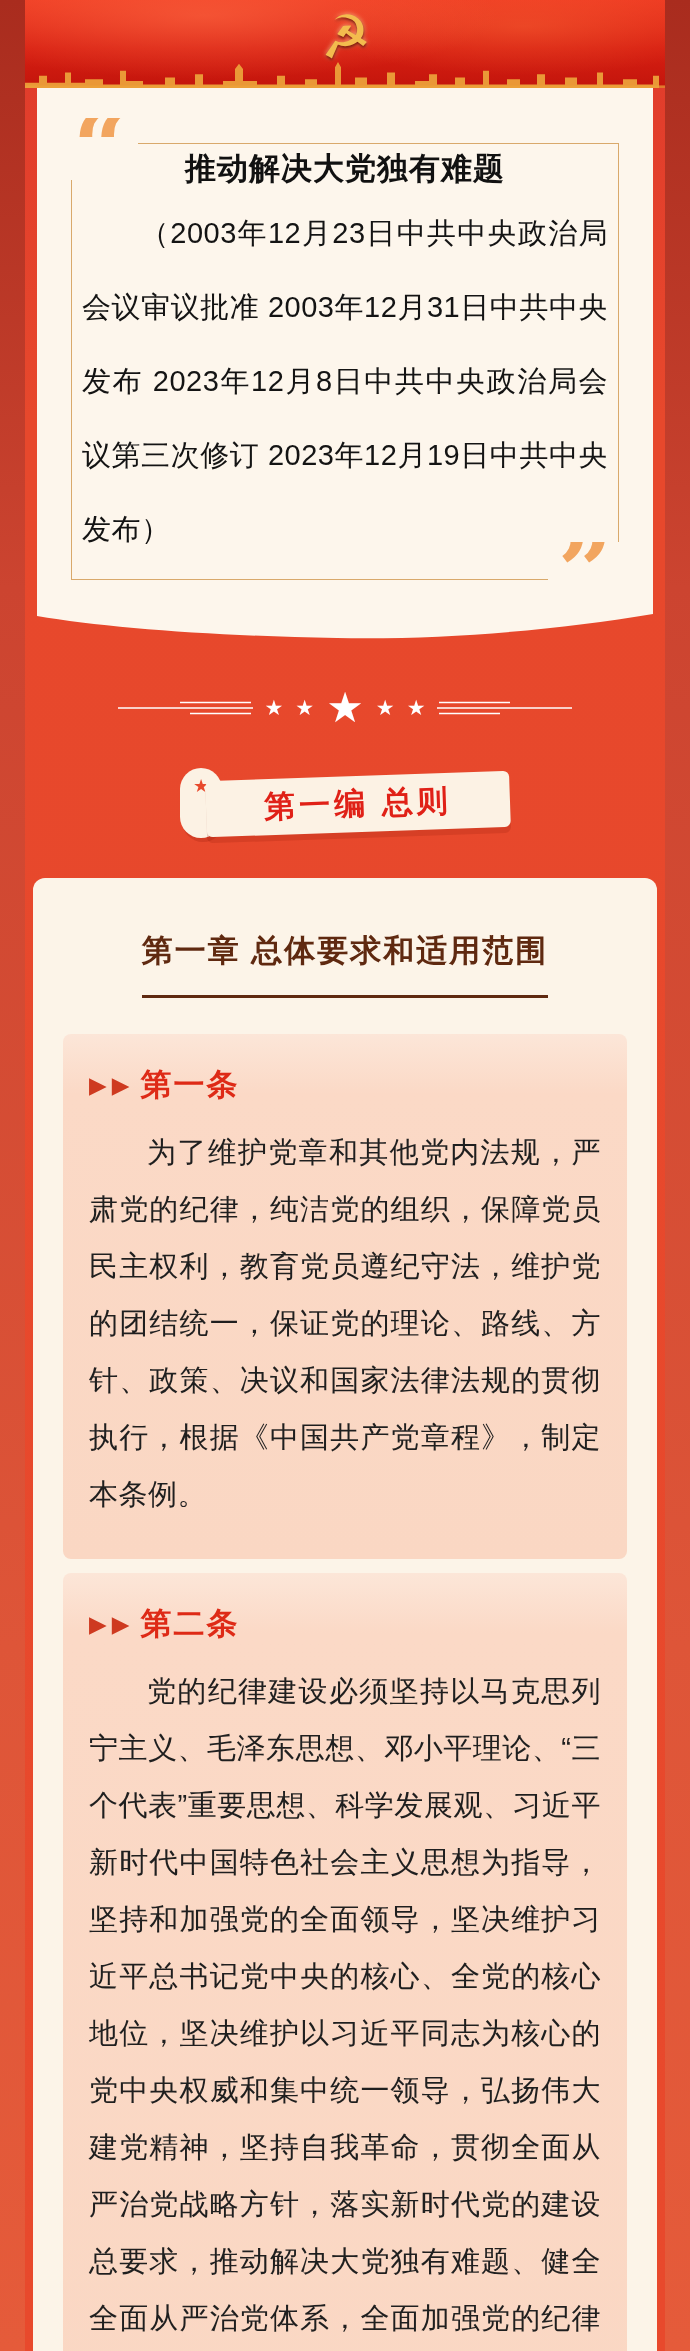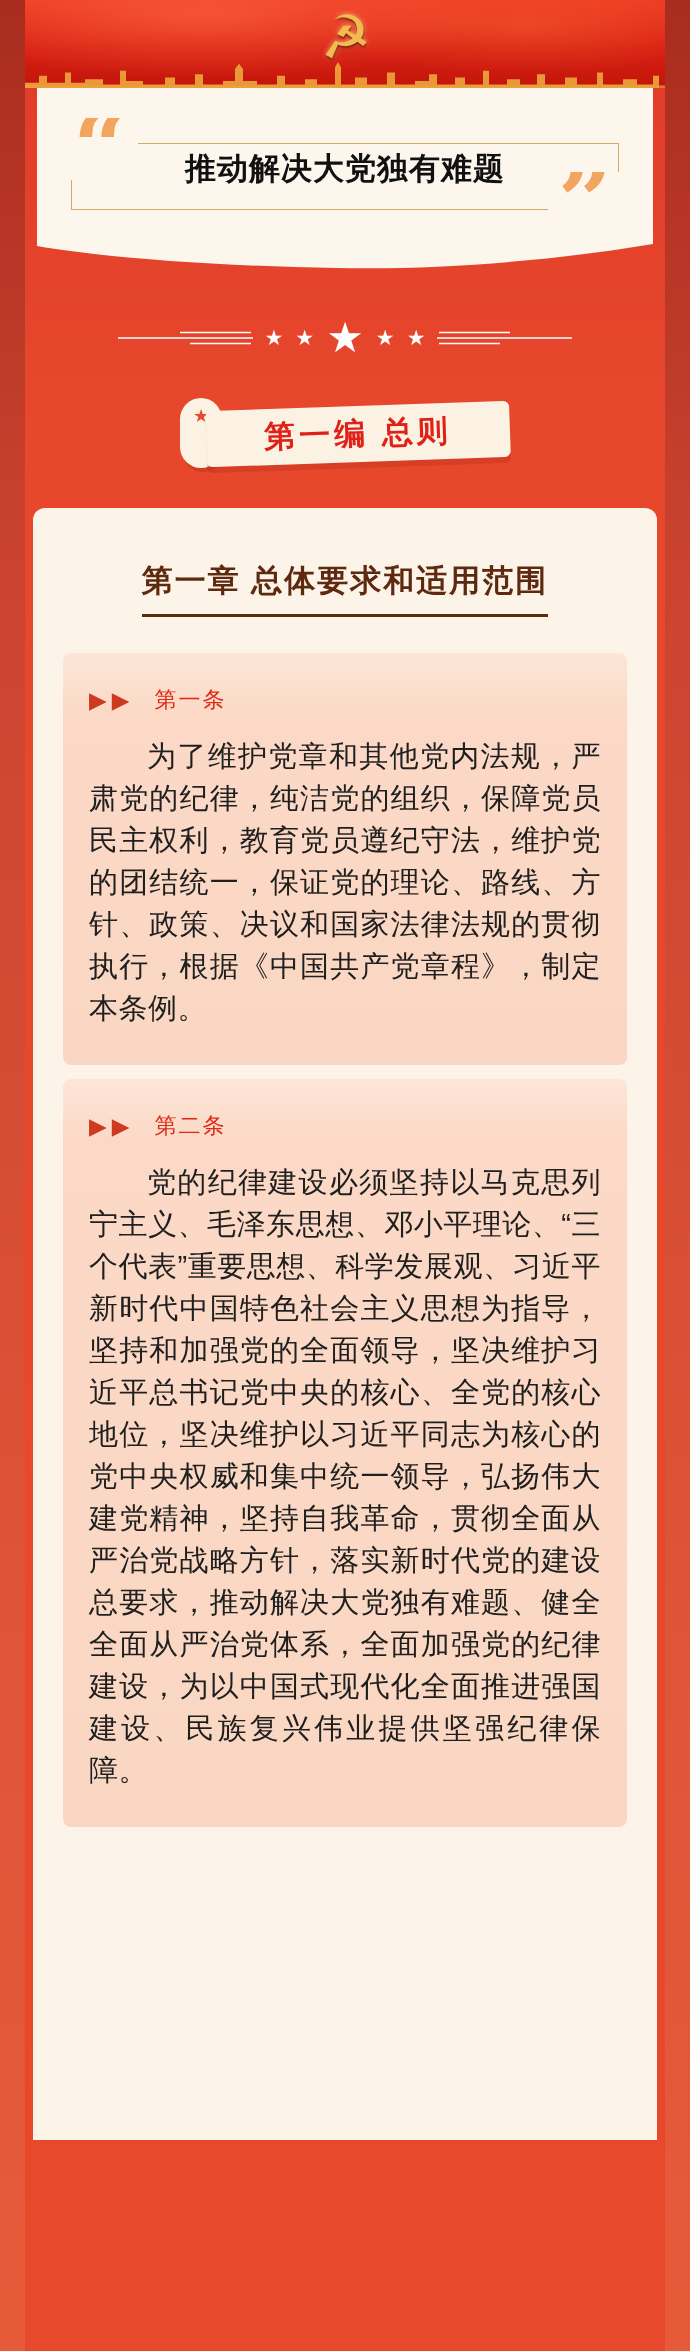--- a/index.html
+++ b/index.html
@@ -58,28 +58,28 @@
   .ribbon-main{position:absolute;left:26px;right:0;top:12px;height:56px;background:#fcf2e4;
     border-radius:6px;transform:rotate(-2deg);box-shadow:0 6px 0 rgba(140,20,5,.18);
     display:flex;align-items:center;justify-content:center;}
   .ribbon-label{font-size:31px;font-weight:bold;color:#e02117;letter-spacing:4px;}
 
   
   .content-card{margin:30px 8px 0;background:#fcf4e8;border-radius:12px 12px 0 0;
     padding:52px 0 80px;min-height:1500px;}
   .chapter-title-wrap{text-align:center;}
   .chapter-title{display:inline-block;font-size:31px;font-weight:bold;color:#5f2910;
-    letter-spacing:2px;padding-bottom:12px;border-bottom:3px solid #5f2910;}
+    letter-spacing:2px;padding-bottom:23px;border-bottom:3px solid #5f2910;}
   .article-panel{margin:36px 30px 0;background:linear-gradient(180deg,#fce6d8 0%,#fbd9c6 60px,#fad7c3 100%);
     border-radius:8px;padding:30px 26px 36px;}
   .article-panel + .article-panel{margin-top:14px;}
   .article-head{display:flex;align-items:center;}
   .tri{color:#ce3a20;font-size:23px;line-height:34px;margin-right:5px;}
-  .article-label{font-size:22px;font-weight:normal;color:#de2a16;margin-left:20px;letter-spacing:2px;}
-  .article-text{margin-top:18px;font-size:29px;line-height:42px;color:#1f1f1f;
+  .article-label{font-size:31px;font-weight:bold;color:#de2a16;margin-left:6px;letter-spacing:2px;}
+  .article-text{margin-top:18px;font-size:29px;line-height:57px;color:#1f1f1f;
     text-align:justify;text-indent:2em;letter-spacing:.5px;}
 </style>
 </head>
 <body>
 
 <div class="page">
   <div class="side-bar left"></div>
   <div class="side-bar right"></div>
 
   <div class="content">
@@ -91,20 +91,21 @@
       <svg class="skyline" viewBox="0 0 640 30" preserveAspectRatio="none">
         <path fill="#eda43b" opacity="0.92" d="M0,30 L0,24 H14 V16 H22 V24 H40 V12 H46 V24 H60 V20 H78 V26 H95 V10 H101 V22 H118 V26 H140 V18 H150 V26 H170 V14 H178 V26 H198 V22 H210 V8 L214,2 L218,8 V22 H232 V26 H252 V16 H260 V26 H280 V20 H292 V26 H310 V6 L313,0 L316,6 V26 H330 V18 H342 V26 H362 V12 H370 V26 H390 V22 H404 V14 H412 V26 H430 V18 H440 V26 H458 V10 H464 V26 H482 V20 H495 V26 H512 V14 H520 V26 H540 V18 H552 V26 H572 V12 H578 V26 H598 V20 H612 V26 H628 V16 H634 V30 Z"></path>
         <rect x="0" y="27" width="640" height="3" fill="#eda43b" opacity="0.7"></rect>
       </svg>
     </div>
 
     <div class="quote-card">
       <div class="gold-frame"></div>
       <span class="quote-mark quote-open">“</span>
       <div class="quote-title">推动解决大党独有难题</div>
+      <div class="quote-body">（2003年12月23日中共中央政治局会议审议批准 2003年12月31日中共中央发布 2023年12月8日中共中央政治局会议第三次修订 2023年12月19日中共中央发布）</div>
       <span class="quote-mark quote-close">”</span>
     </div>
     <svg class="wave" viewBox="0 0 616 38" preserveAspectRatio="none">
       <path fill="#fdf6ec" d="M0 0 H616 V8 C520 24 410 34 300 32 C180 30 70 22 0 10 Z"></path>
     </svg>
 
     <div class="star-divider">
       <svg class="line-group" width="135" height="18" viewBox="0 0 135 18">
         <line x1="0" y1="9" x2="135" y2="9" stroke="#fff" stroke-width="1.6"></line>
         <line x1="62" y1="3.5" x2="133" y2="3.5" stroke="#fff" stroke-width="1.6"></line>

